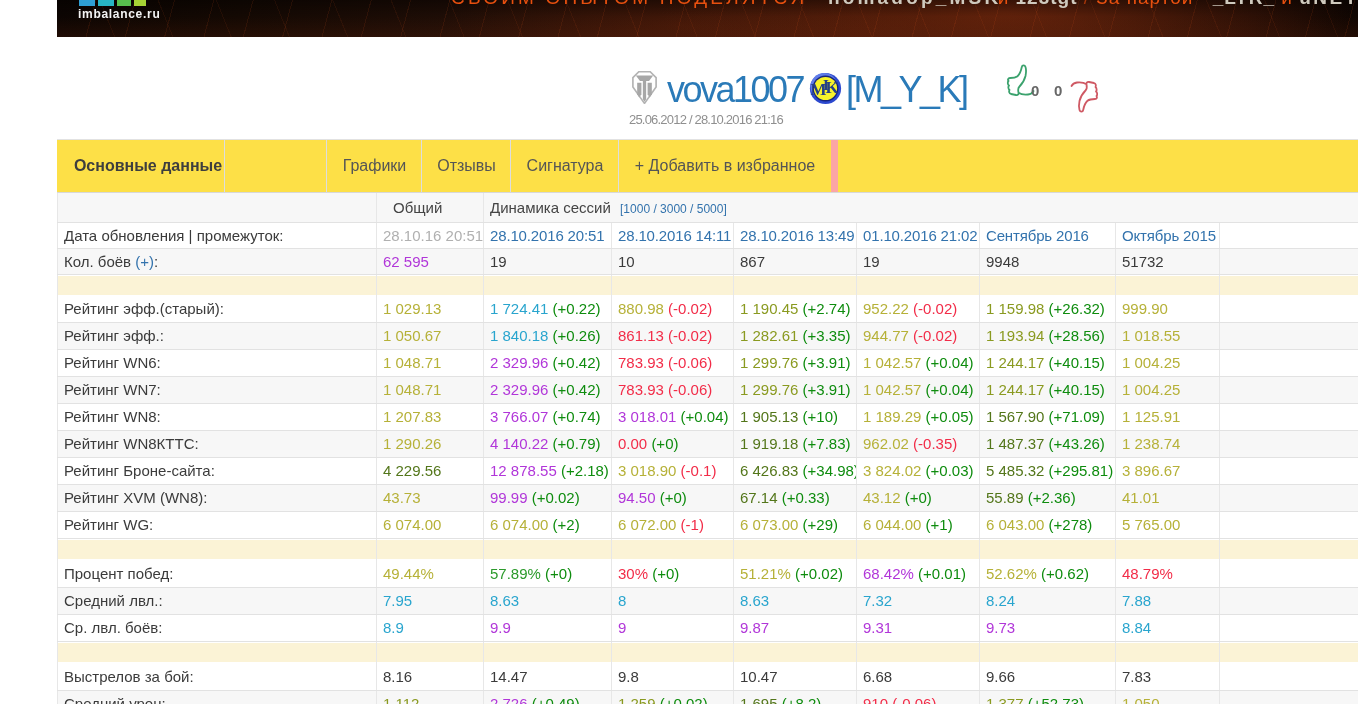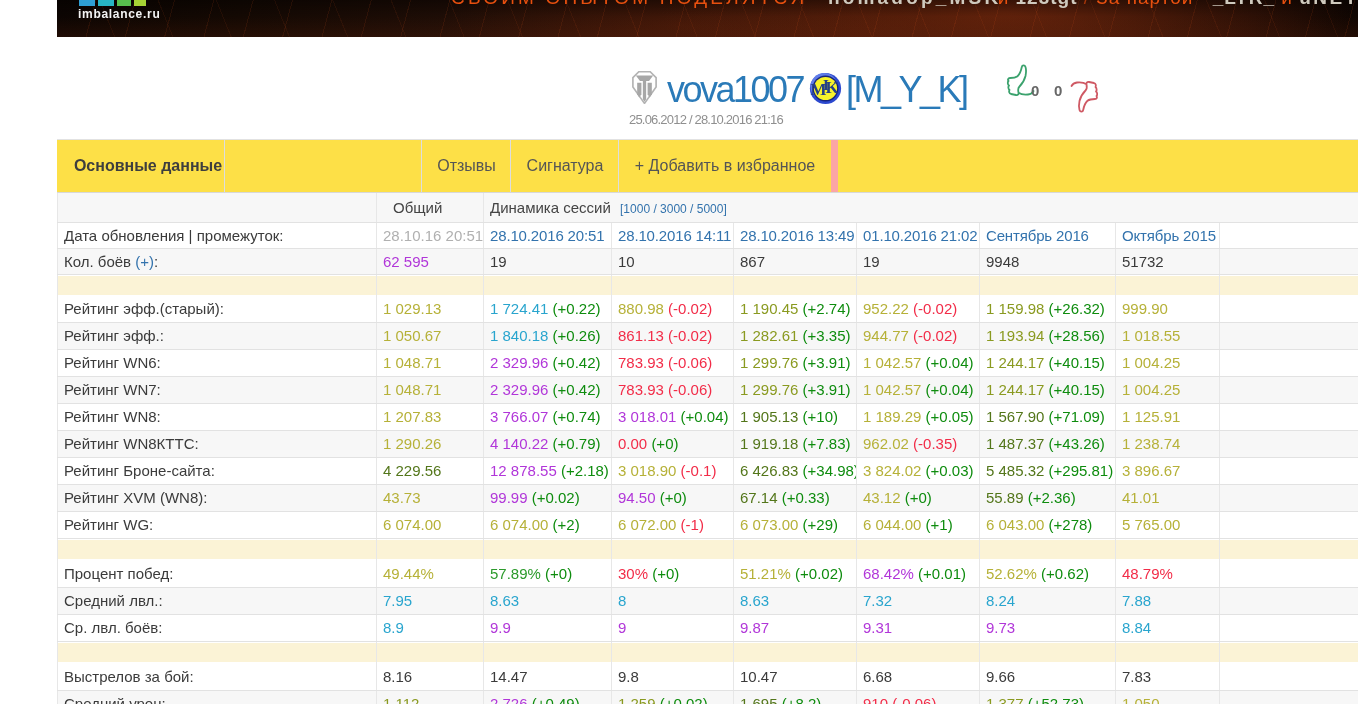--- a/index.html
+++ b/index.html
@@ -71,20 +71,21 @@
   </svg>
   <div style="position:absolute;left:1031px;top:45px;font-size:15px;font-weight:bold;color:#676767;">0</div>
   <div style="position:absolute;left:1054px;top:45px;font-size:15px;font-weight:bold;color:#676767;">0</div>
   <svg style="position:absolute;left:1055px;top:40px;" width="44" height="38" viewBox="0 0 44 38">
     <path d="M40,22 C42,22 42.5,20 41.5,19 C42.5,18 42.5,15.5 41,14.5 C42,13.5 41.8,11 40.5,10 C41.2,9 41,6.5 39,6 L34,5 C32,4.7 31,6 31.5,7.5 C32,9.5 32,12 30.5,13.5 C28,16 25.5,20 24.5,24 C24,26.5 23.7,30.5 24.5,33 C25.2,35.2 27.8,35 28.2,33 C29,29 30,26 32.5,23.8 C34.5,22.2 37,22 40,22 Z M31.5,7.2 C29,5.5 25,5.2 22,5.5 C19.5,5.8 17.5,7 16.5,9" fill="none" stroke="#cf5964" stroke-width="1.8" stroke-linejoin="round" stroke-linecap="round"></path>
   </svg>
   <div id="pdate">25.06.2012 / 28.10.2016 21:16</div>
 </div>
 <div id="tabs">
   <div class="tab" style="left:0;width:167px;border-right:1px solid #ddd;font-weight:bold;color:#3e3e3e;text-indent:15px;">Основные данные</div>
+  <div class="tab" style="left:269px;width:95px;border-left:1px solid #ddd;">Графики</div>
   <div class="tab" style="left:364px;width:89px;border-left:1px solid #ddd;">Отзывы</div>
   <div class="tab" style="left:453px;width:108px;border-left:1px solid #ddd;">Сигнатура</div>
   <div class="tab" style="left:561px;width:212px;border-left:1px solid #ddd;border-right:7px solid #fca5a5;">+ Добавить в избранное</div>
 </div>
 <table id="maintable">
 <colgroup>
       <col style="width:319px">
       <col style="width:107px">
       <col style="width:128px">
       <col style="width:122px">

